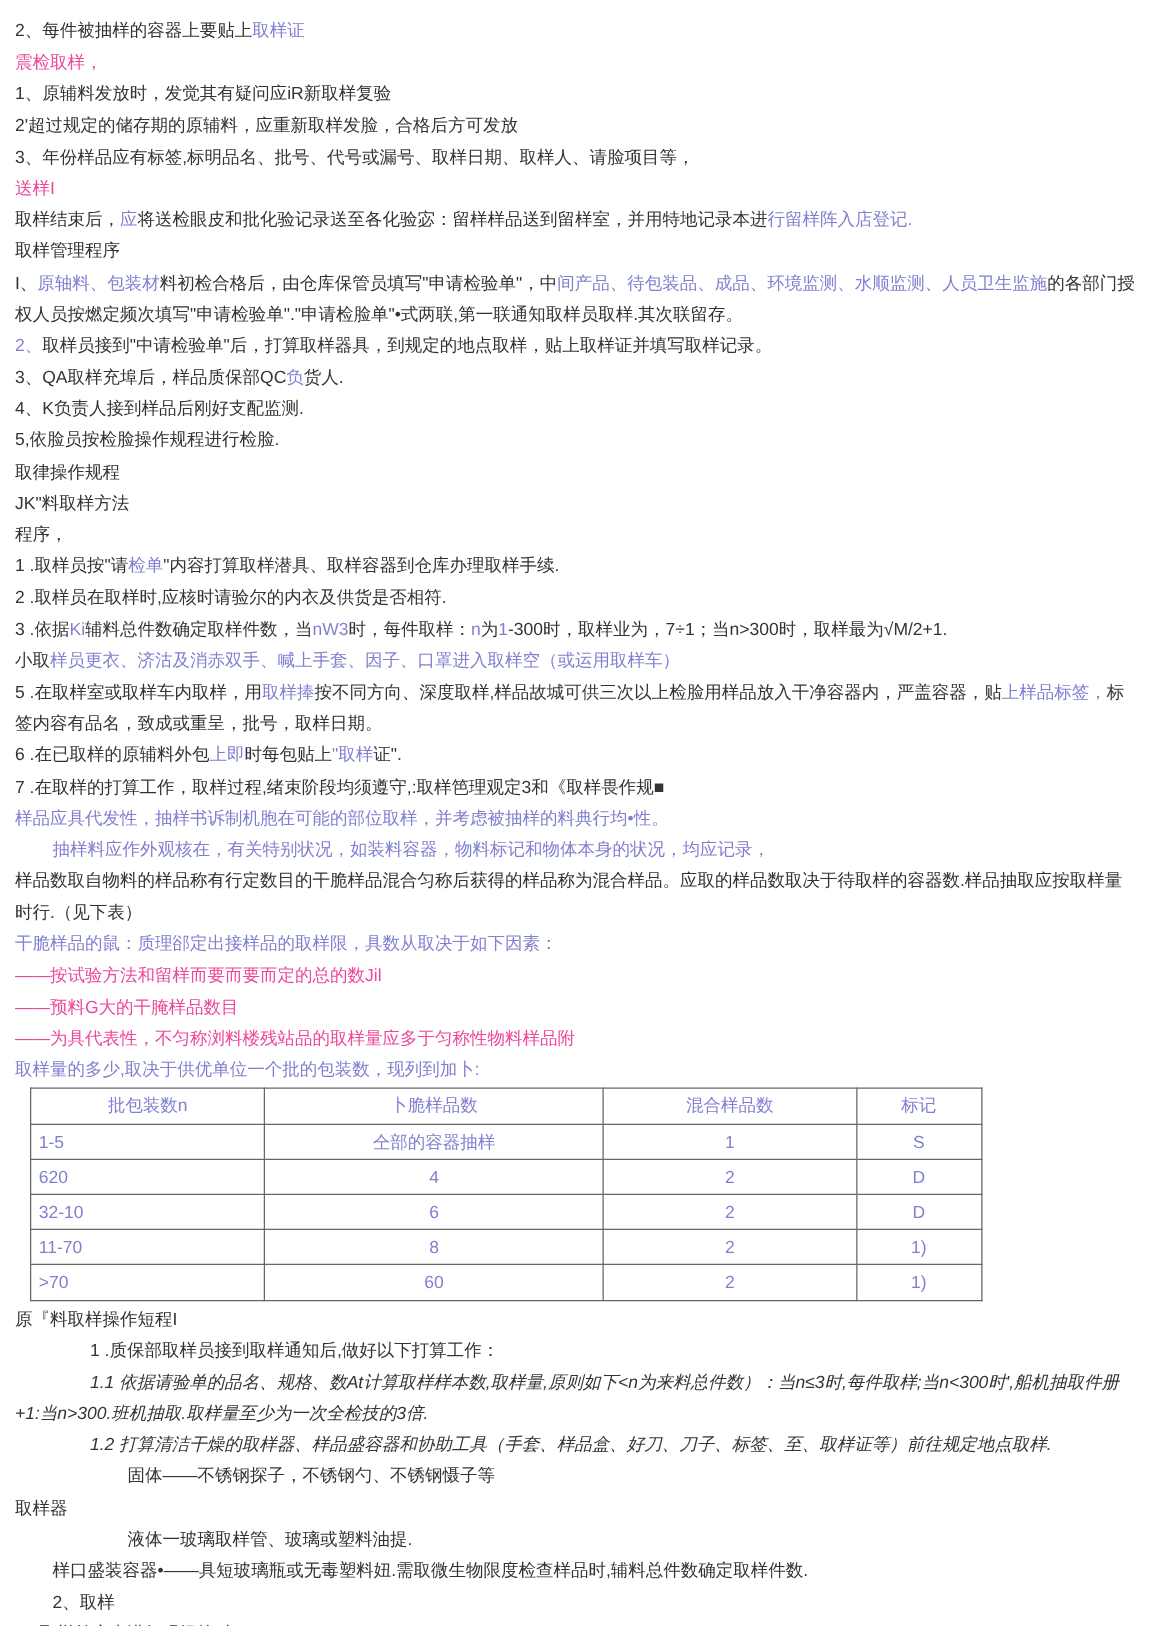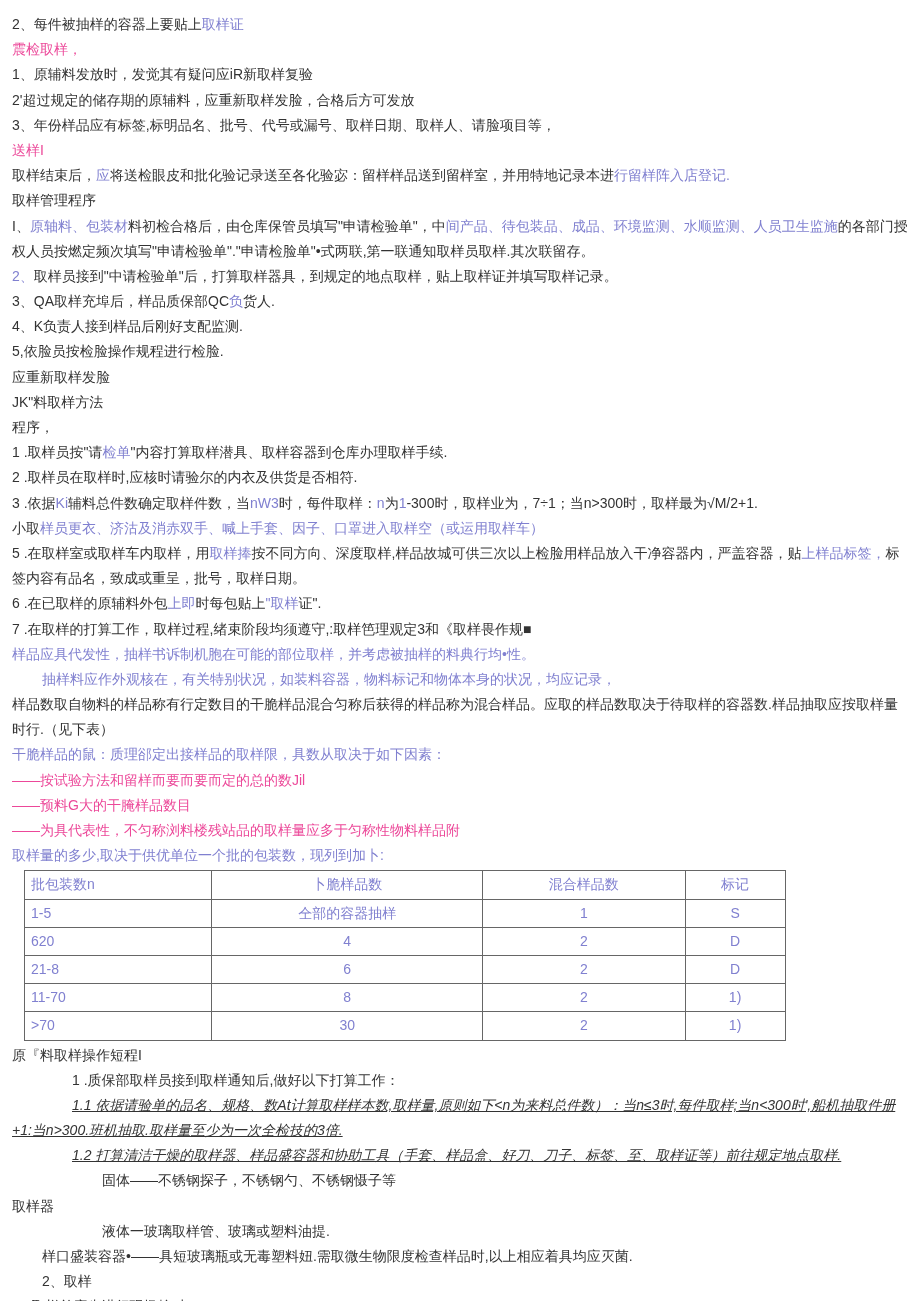--- a/index.html
+++ b/index.html
@@ -11,51 +11,51 @@
   color: #333;
   width: 896px;
 }
 .purple { color: #8080d0; }
 .orange { color: #ec4899; }
 .red { color: #ec4899; }
 p { margin: 0; }
 .indent1 { padding-left: 30px; }
 .indent2 { padding-left: 60px; }
 .indent3 { padding-left: 90px; }
-.italic { font-style: italic; text-decoration: underline; }
+.italic { font-style: italic; }
 table {
   border-collapse: collapse;
   width: 85%;
   margin: 2px 0 2px 12px;
 }
 table td {
   border: 1px solid #666;
   padding: 1px 6px;
   text-align: center;
 }
 table td:first-child { text-align: left; }
-table tr:first-child td { }
+table tr:first-child td { text-align: center; }
 </style>
 </head>
 <body>
 
 <p><span>2、每件被抽样的容器上要贴上</span><span class="purple">取样证</span></p>
 <p class="orange">震检取样，</p>
 <p>1、原辅料发放时，发觉其有疑问应iR新取样复验</p>
 <p>2'超过规定的储存期的原辅料，应重新取样发脸，合格后方可发放</p>
 <p>3、年份样品应有标签,标明品名、批号、代号或漏号、取样日期、取样人、请脸项目等，</p>
 <p class="orange">送样I</p>
 <p><span>取样结束后，</span><span class="purple">应</span><span>将送检眼皮和批化验记录送至各化验宓：留样样品送到留样室，并用特地记录本进</span><span class="purple">行留样阵入店登记.</span></p>
 <p>取样管理程序</p>
 <p><span>I、</span><span class="purple">原轴料、包装材</span><span>料初检合格后，由仓库保管员填写"申请检验单"，中</span><span class="purple">间产品、待包装品、成品、环境监测、水顺监测、人员卫生监施</span><span>的各部门授权人员按燃定频次填写"申请检验单"."申请检脸单"•式两联,第一联通知取样员取样.其次联留存。</span></p>
 <p><span class="purple">2、</span><span>取样员接到"中请检验单"后，打算取样器具，到规定的地点取样，贴上取样证并填写取样记录。</span></p>
 <p><span>3、QA取样充埠后，样品质保部QC</span><span class="purple">负</span><span>货人.</span></p>
 <p>4、K负责人接到样品后刚好支配监测.</p>
 <p>5,依脸员按检脸操作规程进行检脸.</p>
-<p>应重新取样发脸</p>
+<p>取律操作规程</p>
 <p>JK"料取样方法</p>
 <p>程序，</p>
 <p><span>1  .取样员按"请</span><span class="purple">检单</span><span>"内容打算取样潜具、取样容器到仓库办理取样手续.</span></p>
 <p>2  .取样员在取样时,应核时请验尔的内衣及供货是否相符.</p>
 <p><span>3  .依据</span><span class="purple">Ki</span><span>辅料总件数确定取样件数，当</span><span class="purple">nW3</span><span>时，每件取样：</span><span class="purple">n</span><span>为</span><span class="purple">1</span><span>-300时，取样业为，7÷1；当n&gt;300时，取样最为√M/2+1.</span></p>
 <p><span>小取</span><span class="purple">样员更衣、济沽及消赤双手、喊上手套、因子、口罩进入取样空（或运用取样车）</span></p>
 <p><span>5  .在取样室或取样车内取样，用</span><span class="purple">取样捧</span><span>按不同方向、深度取样,样品故城可供三次以上检脸用样品放入干净容器内，严盖容器，贴</span><span class="purple">上样品标签，</span><span>标签内容有品名，致成或重呈，批号，取样日期。</span></p>
 <p><span>6  .在已取样的原辅料外包</span><span class="purple">上即</span><span>时每包贴上</span><span class="purple">"取样</span><span>证".</span></p>
 <p>7  .在取样的打算工作，取样过程,绪束阶段均须遵守,:取样笆理观定3和《取样畏作规■</p>
 <p class="purple"><span>样品应具代发性，</span><span>抽样书诉制机胞在可能的部位取样，并考虑被抽样的料典行均•性。</span></p>
@@ -81,42 +81,42 @@
     <td class="purple">1</td>
     <td class="purple">S</td>
   </tr>
   <tr>
     <td class="purple">620</td>
     <td class="purple">4</td>
     <td class="purple">2</td>
     <td class="purple">D</td>
   </tr>
   <tr>
-    <td class="purple">21-8</td>
+    <td class="purple">32-10</td>
     <td class="purple">6</td>
     <td class="purple">2</td>
     <td class="purple">D</td>
   </tr>
   <tr>
     <td class="purple">11-70</td>
     <td class="purple">8</td>
     <td class="purple">2</td>
     <td class="purple">1)</td>
   </tr>
   <tr>
     <td class="purple">&gt;70</td>
-    <td class="purple">30</td>
+    <td class="purple">60</td>
     <td class="purple">2</td>
     <td class="purple">1)</td>
   </tr>
 </tbody>
   </table>
 
 <p>原『料取样操作短程I</p>
 <p class="indent2">1  .质保部取样员接到取样通知后,做好以下打算工作：</p>
 <p><span class="indent2 italic" style="padding-left:60px">1.1 依据请验单的品名、规格、数At计算取样样本数,取样量,原则如下&lt;n为来料总件数）：当n≤3时,每件取样;当n&lt;300时',船机抽取件册+1:当n&gt;300.班机抽取.取样量至少为一次全检技的3倍.</span></p>
 <p><span style="padding-left:60px" class="italic">1.2 打算清洁干燥的取样器、样品盛容器和协助工具（手套、样品盒、好刀、刀子、标签、至、取样证等）前往规定地点取样.</span></p>
 <p class="indent3">固体——不锈钢探子，不锈钢勺、不锈钢慑子等</p>
 <p>取样器</p>
 <p class="indent3">液体一玻璃取样管、玻璃或塑料油提.</p>
-<p class="indent1">样口盛装容器•——具短玻璃瓶或无毒塑料妞.需取微生物限度检查样品时,以上相应着具均应灭菌.</p>
+<p class="indent1">样口盛装容器•——具短玻璃瓶或无毒塑料妞.需取微生物限度检查样品时,辅料总件数确定取样件数.</p>
 <p class="indent1">2、取样</p>
 <p>2.1取样前应先进行现场核对：</p>
 
 </body></html>

